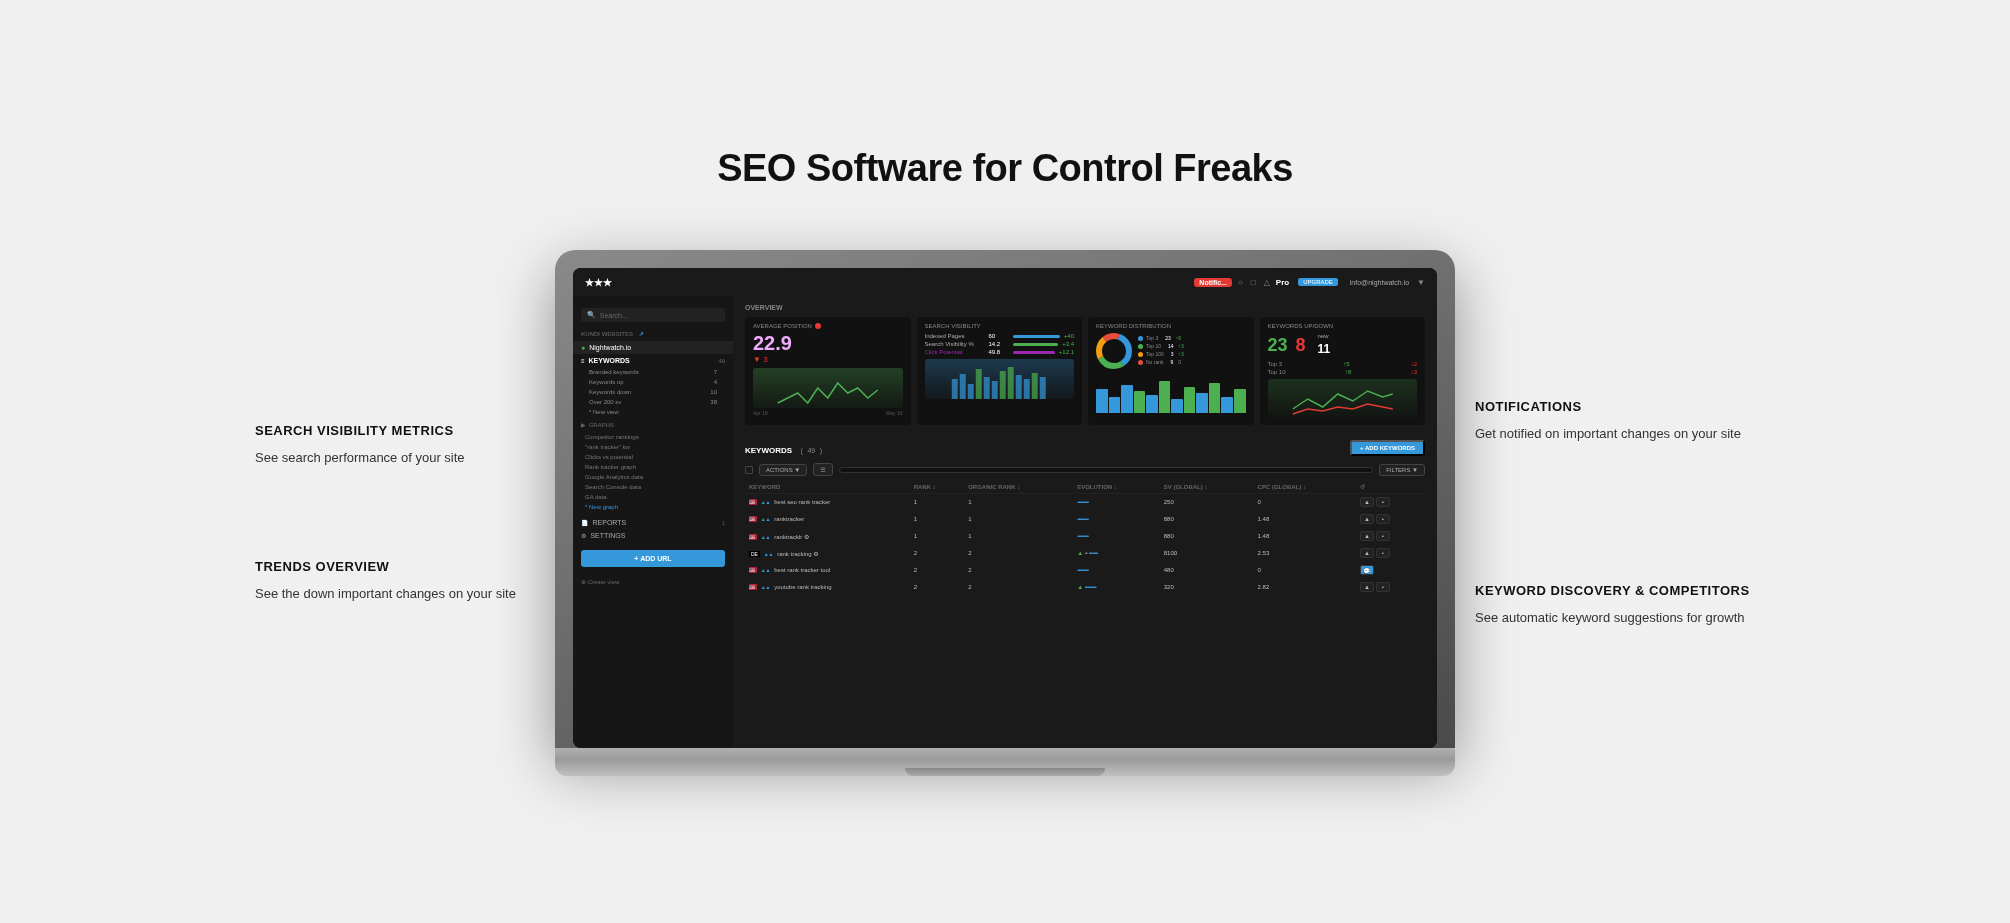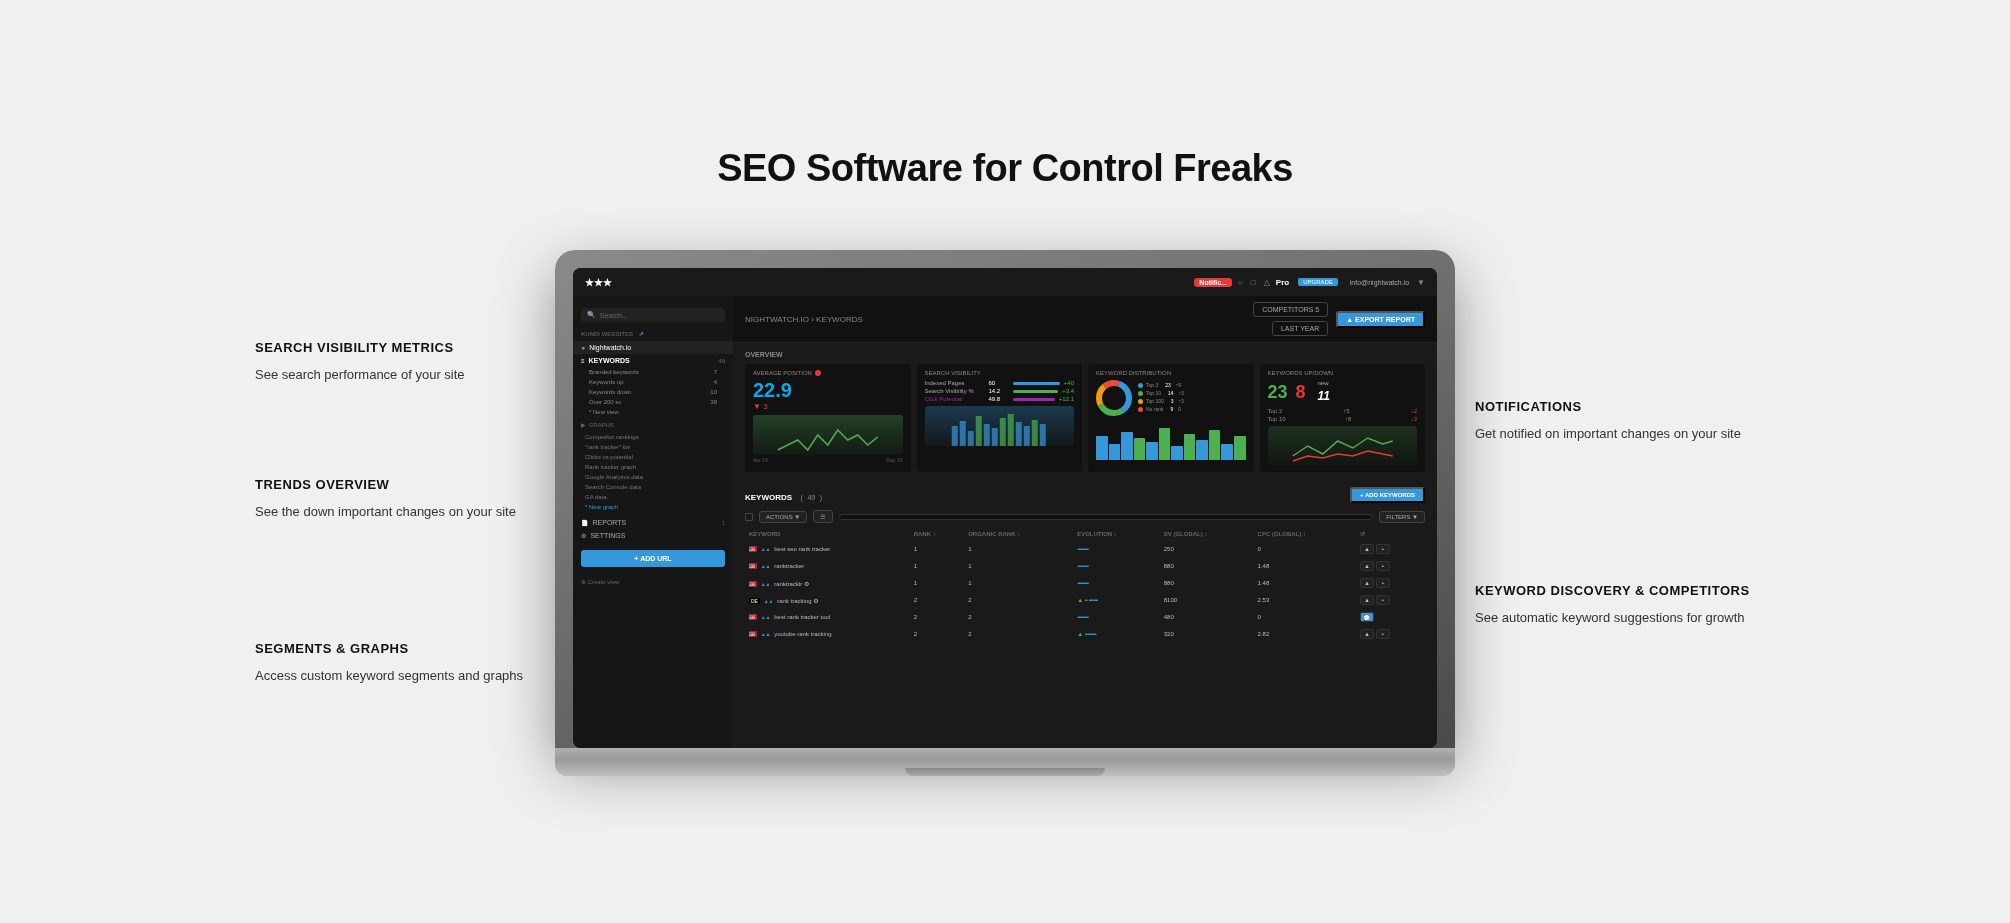--- a/index.html
+++ b/index.html
@@ -365,21 +365,21 @@
     .metric-title {
       color: #888;
       font-size: 6px;
       margin-bottom: 4px;
       display: flex;
       align-items: center;
       gap: 3px;
     }
 
     .metric-value {
-      color: #0ea5e9;
+      color: #f0abfc;
       font-size: 20px;
       font-weight: bold;
       line-height: 1;
     }
 
     .metric-sub {
       color: #555;
       font-size: 6px;
       margin-top: 2px;
     }
@@ -632,24 +632,20 @@
     <div class="annotation">
       <div class="annotation-title">SEARCH VISIBILITY METRICS</div>
       <div class="annotation-text">See search performance of your site</div>
     </div>
 
     <div class="annotation" style="margin-top: 32px;">
       <div class="annotation-title">TRENDS OVERVIEW</div>
       <div class="annotation-text">See the down important changes on your site</div>
     </div>
 
-    <div class="annotation" style="margin-top: 60px;">
-      <div class="annotation-title">SEGMENTS &amp; GRAPHS</div>
-      <div class="annotation-text">Access custom keyword segments and graphs</div>
-    </div>
 
   </div>
 
   <div class="laptop-wrapper">
     <div class="laptop-outer">
       <div class="laptop-screen">
 
         <div class="screen-topbar">
           <span class="topbar-logo">★★★</span>
           <span class="topbar-spacer"></span>
@@ -733,30 +729,20 @@
               <span style="font-size:6px;">⚙</span>
               <span class="item-label">SETTINGS</span>
             </div>
 
             <div class="sidebar-add-btn">+ ADD URL</div>
             <div class="sidebar-create">⊕ Create view</div>
           </div>
 
           <div class="main-content">
 
-            <div class="content-header">
-              <span class="breadcrumb">NIGHTWATCH.IO › KEYWORDS</span>
-              <div class="header-actions">
-                <div style="display:flex;flex-direction:column;align-items:flex-end;gap:2px;">
-                  <button class="btn-competitors">COMPETITORS 5</button>
-                  <button class="btn-lastyear">LAST YEAR</button>
-                </div>
-                <button class="btn-export">▲ EXPORT REPORT</button>
-              </div>
-            </div>
 
             <div class="overview-section">
               <div class="overview-label">OVERVIEW</div>
               <div class="metrics-row">
 
                 <div class="metric-card">
                   <div class="metric-title">
                     <span>AVERAGE POSITION</span>
                     <span class="red-dot"></span>
                   </div>
@@ -868,21 +854,21 @@
                   </div>
                 </div>
 
                 <div class="metric-card">
                   <div class="metric-title">KEYWORDS UP/DOWN</div>
                   <div class="kw-updown-values">
                     <span class="kw-up">23</span>
                     <span class="kw-down">8</span>
                     <div style="margin-left:4px;">
                       <div style="color:#aaa;font-size:6px;">new</div>
-                      <span style="color:#fff;font-size:12px;font-weight:bold;font-style:italic;">11</span>
+                      <span style="color:#fff;font-size:12px;font-weight:bold;">11</span>
                     </div>
                   </div>
                   <div style="margin-top:4px;">
                     <div class="updown-row">
                       <span>Top 3</span>
                       <span class="updown-count" style="color:#4caf50;">↑5</span>
                       <span class="updown-count" style="color:#e53935;">↓2</span>
                     </div>
                     <div class="updown-row">
                       <span>Top 10</span>

